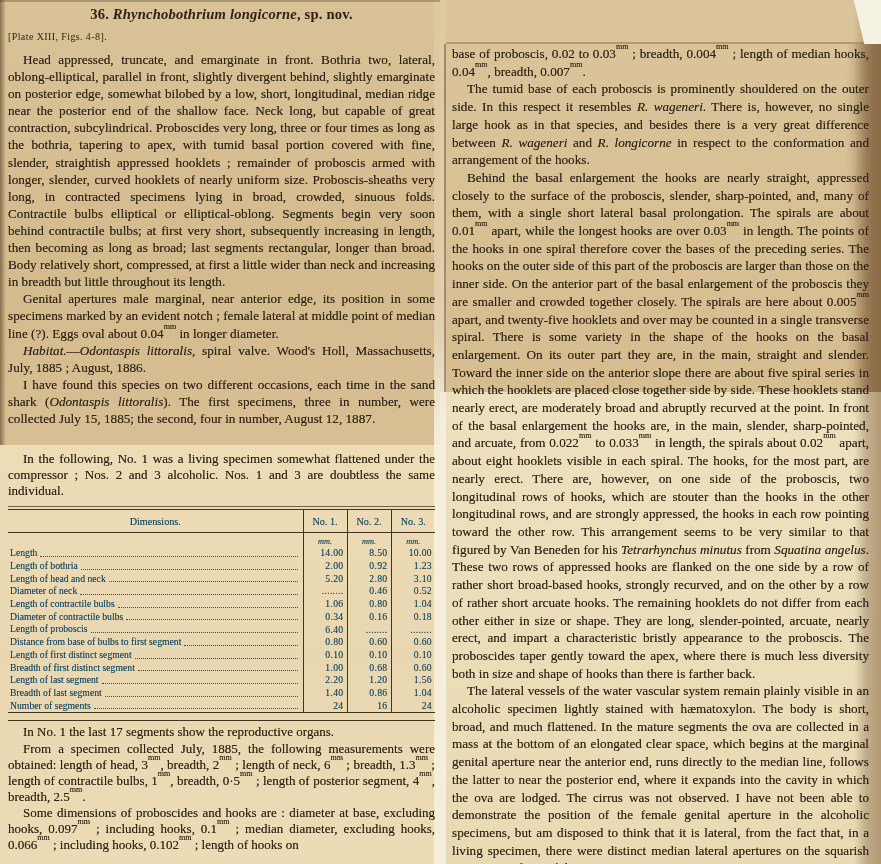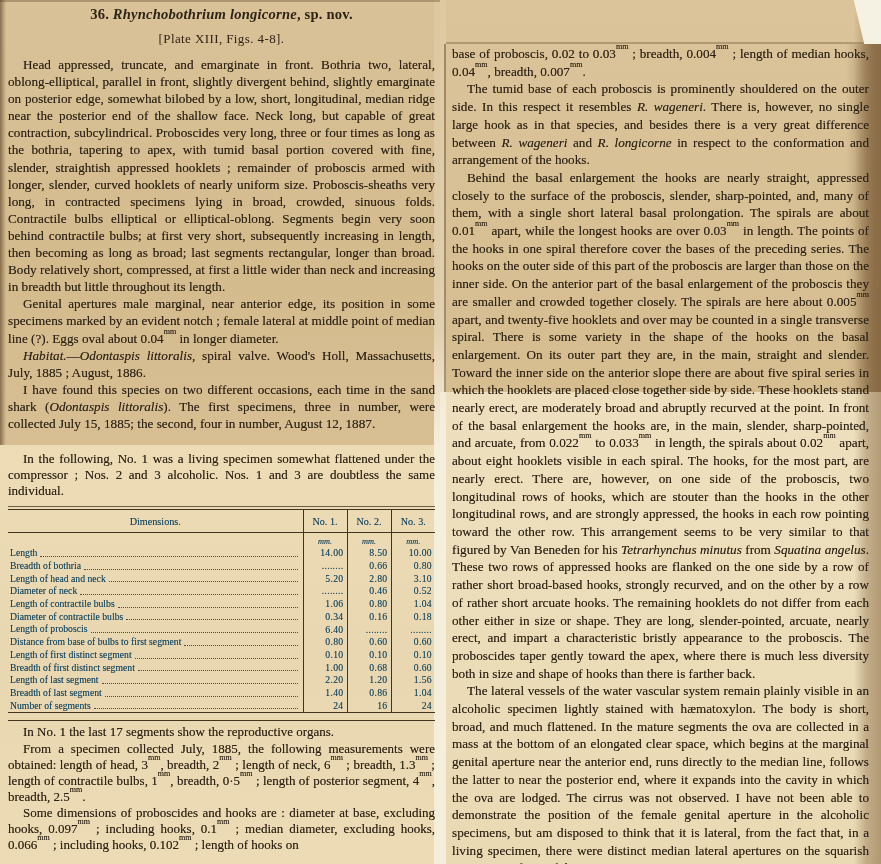--- a/index.html
+++ b/index.html
@@ -24,21 +24,21 @@
   #right-edge-band{left:854px;top:0;width:27px;height:864px;background:linear-gradient(90deg,rgba(110,77,42,0) 0%,rgba(110,77,42,0.32) 45%,rgba(120,86,48,0.5) 100%);}
   #right-edge-strong{left:846px;top:44px;width:35px;height:348px;background:linear-gradient(90deg,rgba(100,68,34,0) 0%,rgba(100,68,34,0.45) 80%);}
   #corner-white{left:846px;top:0;width:35px;height:44px;background:#f5f1e3;clip-path:polygon(22% 0,100% 0,100% 100%,52% 100%);}
 
   
   #col-left-top{left:8px;top:4px;width:427px;}
   #col-left-bottom{left:8px;top:451px;width:427px;}
   #col-right{left:452px;top:45px;width:417px;}
 
   .heading{font-size:14.6px;font-weight:bold;text-align:center;margin:2px 0 0;letter-spacing:0.2px;}
-  .plate{font-size:13px;text-align:center;margin-top:8px;letter-spacing:0.4px;}
+  .plate{font-size:10px;margin-top:8px;letter-spacing:0.4px;}
   .p{font-size:13.2px;line-height:17.1px;text-align:justify;text-indent:15px;margin:0;
      text-shadow:0 0 0.5px rgba(46,36,22,0.55);}
   .noindent{text-indent:0;}
   #col-left-top .p.first{margin-top:9px;}
   #col-right .p{line-height:17.7px;}
   #col-left-bottom .p{font-size:13.0px;line-height:16.1px;}
   sup{font-size:8px;line-height:0;position:relative;top:-0.45em;letter-spacing:0;}
   i{font-style:italic;text-align:center;}
 
   
@@ -114,26 +114,26 @@
             <td class="lbl">
               <span class="t">Length</span>
               <span class="lead"></span>
             </td>
             <td class="num vcol">14.00</td>
             <td class="num vcol">8.50</td>
             <td class="num vcol">10.00</td>
           </tr>
           <tr>
             <td class="lbl">
-              <span class="t">Breadth of bothria</span>
-              <span class="lead"></span>
-            </td>
-            <td class="num vcol">........</td>
-            <td class="num vcol">0.66</td>
-            <td class="num vcol">0.80</td>
+              <span class="t">Length of bothria</span>
+              <span class="lead"></span>
+            </td>
+            <td class="num vcol">2.00</td>
+            <td class="num vcol">0.92</td>
+            <td class="num vcol">1.23</td>
           </tr>
           <tr>
             <td class="lbl">
               <span class="t">Length of head and neck</span>
               <span class="lead"></span>
             </td>
             <td class="num vcol">5.20</td>
             <td class="num vcol">2.80</td>
             <td class="num vcol">3.10</td>
           </tr>

